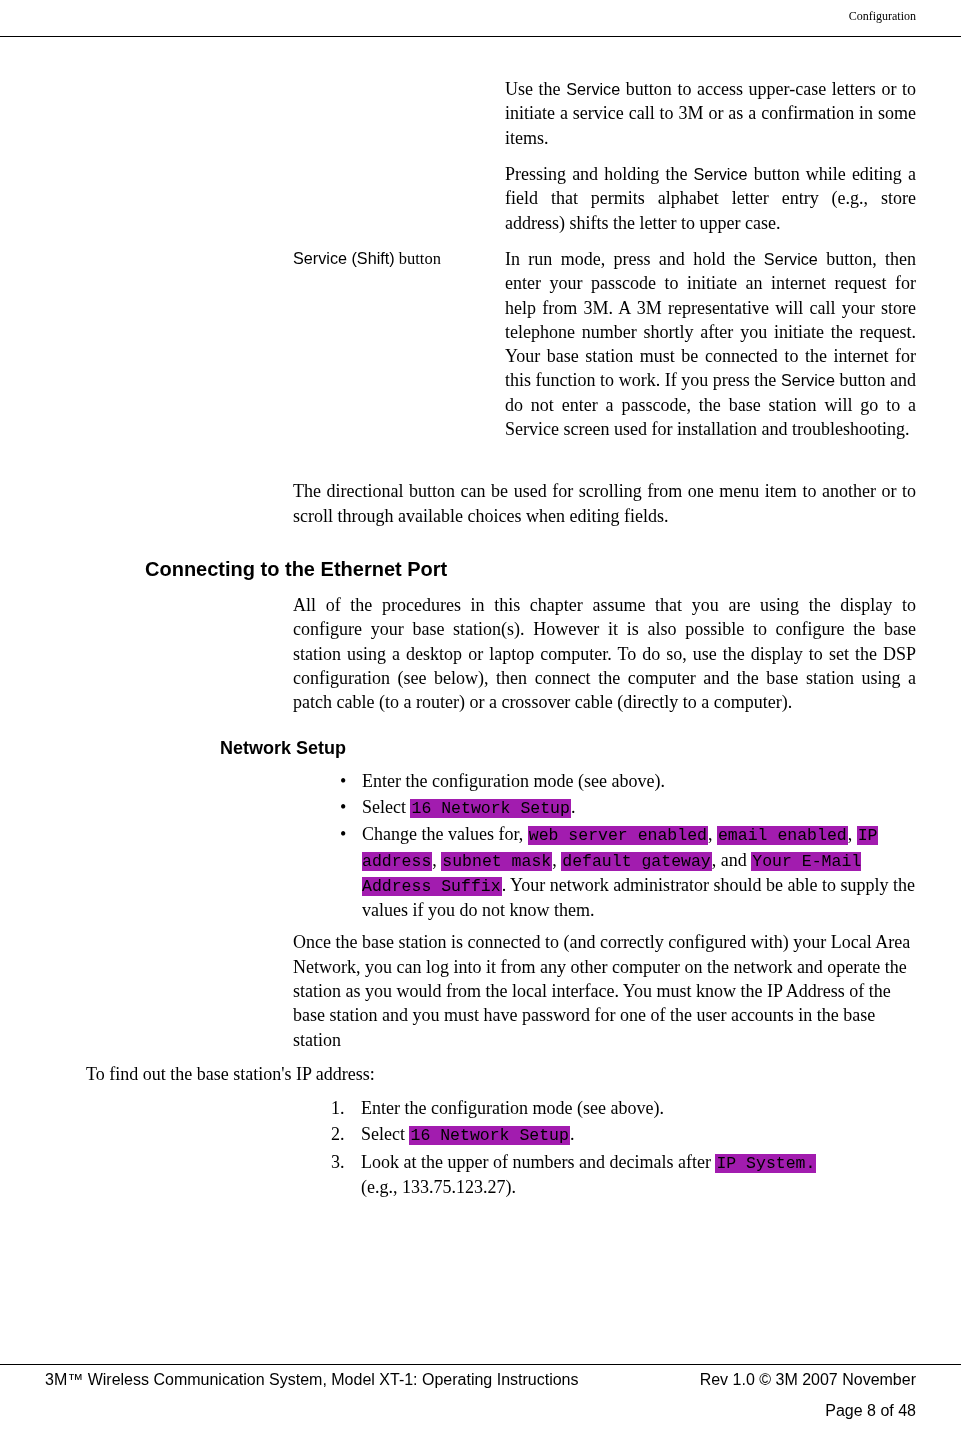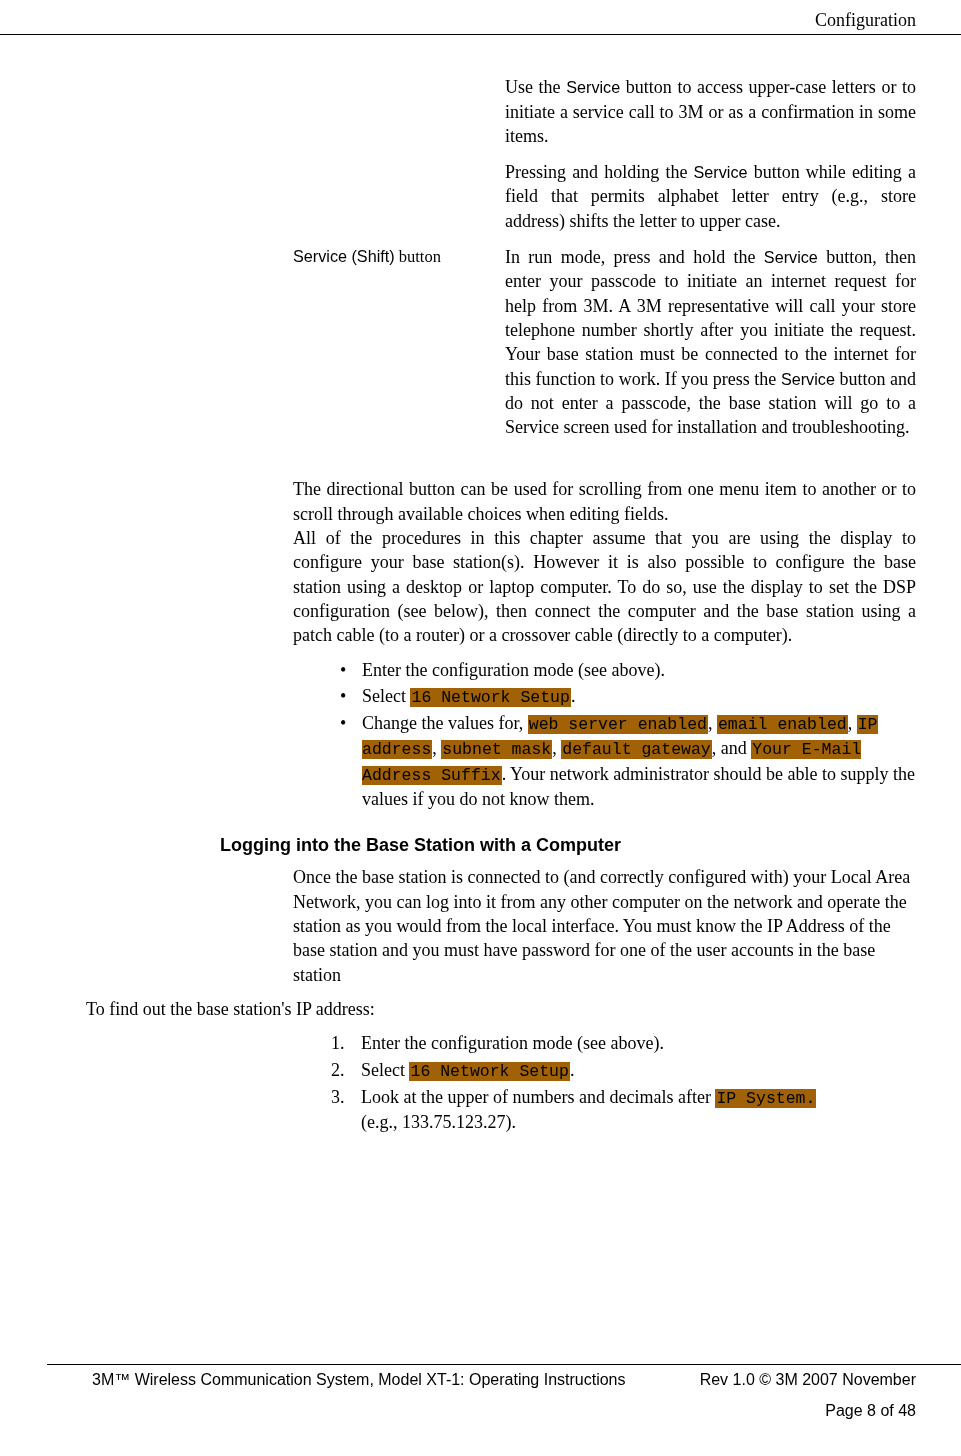--- a/index.html
+++ b/index.html
@@ -9,23 +9,23 @@
       line-height: 1.35;
       color: #000;
       background: #fff;
       width: 961px;
       min-height: 1456px;
       position: relative;
       padding: 0;
     }
     .header {
       border-bottom: 1.5px solid #000;
-      padding: 8px 45px 2px 45px;
+      padding: 8px 45px 12px 45px;
       text-align: right;
-      font-size: 18px;
+      font-size: 12px;
     }
     .content {
       padding: 40px 45px 60px 45px;
     }
     .def-row {
       display: flex;
       margin-bottom: 14px;
       margin-left: 248px;
       align-items: center;
     }
@@ -97,34 +97,33 @@
       margin-bottom: 2px;
     }
     ol.nums li::before {
       content: counter(item) ".";
       position: absolute;
       left: 0;
       top: 0;
     }
     .code {
       font-family: "Courier New", Courier, monospace;
-      background: #a16207;
+      background: #a21caf;
       font-size: 16.5px;
       padding: 0 1px;
     }
     .footer {
       position: absolute;
       bottom: 34px;
       left: 0;
       right: 0;
       border-top: 1.5px solid #000;
       padding: 4px 45px 0 45px;
       font-family: Arial, Helvetica, sans-serif;
       font-size: 16px;
-      margin-left: 47px;
     }
     .footer-row1 { display: flex; justify-content: space-between; }
     .footer-row2 { text-align: right; margin-top: 10px; }
   </style>
 </head>
 <body>
 
 <div class="header">
   <span>Configuration</span>
 </div>
@@ -137,29 +136,30 @@
     </div>
     <div class="def-body">
       <p><span>Use the </span><span class="sans">Service</span><span> button to access upper-case letters or to initiate a service call to 3M or as a confirmation in some items.</span></p>
       <p><span>Pressing and holding the </span><span class="sans">Service</span><span> button while editing a field that permits alphabet letter entry (e.g., store address) shifts the letter to upper case.</span></p>
       <p><span>In run mode, press and hold the </span><span class="sans">Service</span><span> button, then enter your passcode to initiate an internet request for help from 3M.  A 3M representative will call your store telephone number shortly after you initiate the request.  Your base station must be connected to the internet for this function to work.  If you press the </span><span class="sans">Service</span><span> button and do not enter a passcode, the base station will go to a Service screen used for installation and troubleshooting.</span></p>
     </div>
   </div>
 
   <p class="para-scroll">The directional button can be used for scrolling from one menu item to another or to scroll through available choices when editing fields.</p>
 
+  <h2 class="h2">Connecting to the Ethernet Port</h2>
   <p class="body-para">All of the procedures in this chapter assume that you are using the display to configure your base station(s).  However it is also possible to configure the base station using a desktop or laptop computer.  To do so, use the display to set the DSP configuration (see below), then connect the computer and the base station using a patch cable (to a router) or a crossover cable (directly to a computer).</p>
 
+  <h3 class="h3">Network Setup</h3>
   <ul class="bullets">
     <li><span>Enter the configuration mode (see above).</span></li>
     <li><span> Select </span><span class="code">16 Network Setup</span><span>.</span></li>
     <li><span>Change the values for, </span><span class="code">web server enabled</span><span>,    </span><span class="code">email enabled</span><span>, </span><span class="code">IP address</span><span>, </span><span class="code">subnet mask</span><span>, </span><span class="code">default gateway</span><span>, and </span><span class="code">Your E-Mail Address Suffix</span><span>.  Your network administrator should be able to supply the values if you do not know them.</span></li>
   </ul>
 
-  <h3 class="h3">Logging into the Base Station with a Computer</h3>
   <p class="body-para-left">Once the base station is connected to (and correctly configured with) your Local Area Network, you can log into it from any other computer on the network and operate the station as you would from the local interface.  You must know the IP Address of the base station and you must have password for one of the user accounts in the base station</p>
   <p class="body-para-left" style="margin-top:10px;margin-left:41px;">To find out the base station's IP address:</p>
   <ol class="nums">
     <li><span>Enter the configuration mode (see above).</span></li>
     <li><span> Select </span><span class="code">16 Network Setup</span><span>.</span></li>
     <li><span>Look at the upper of numbers and decimals after    </span><span class="code">IP System.</span><br><span> (e.g., 133.75.123.27).</span></li>
   </ol>
 
 </div>
 

